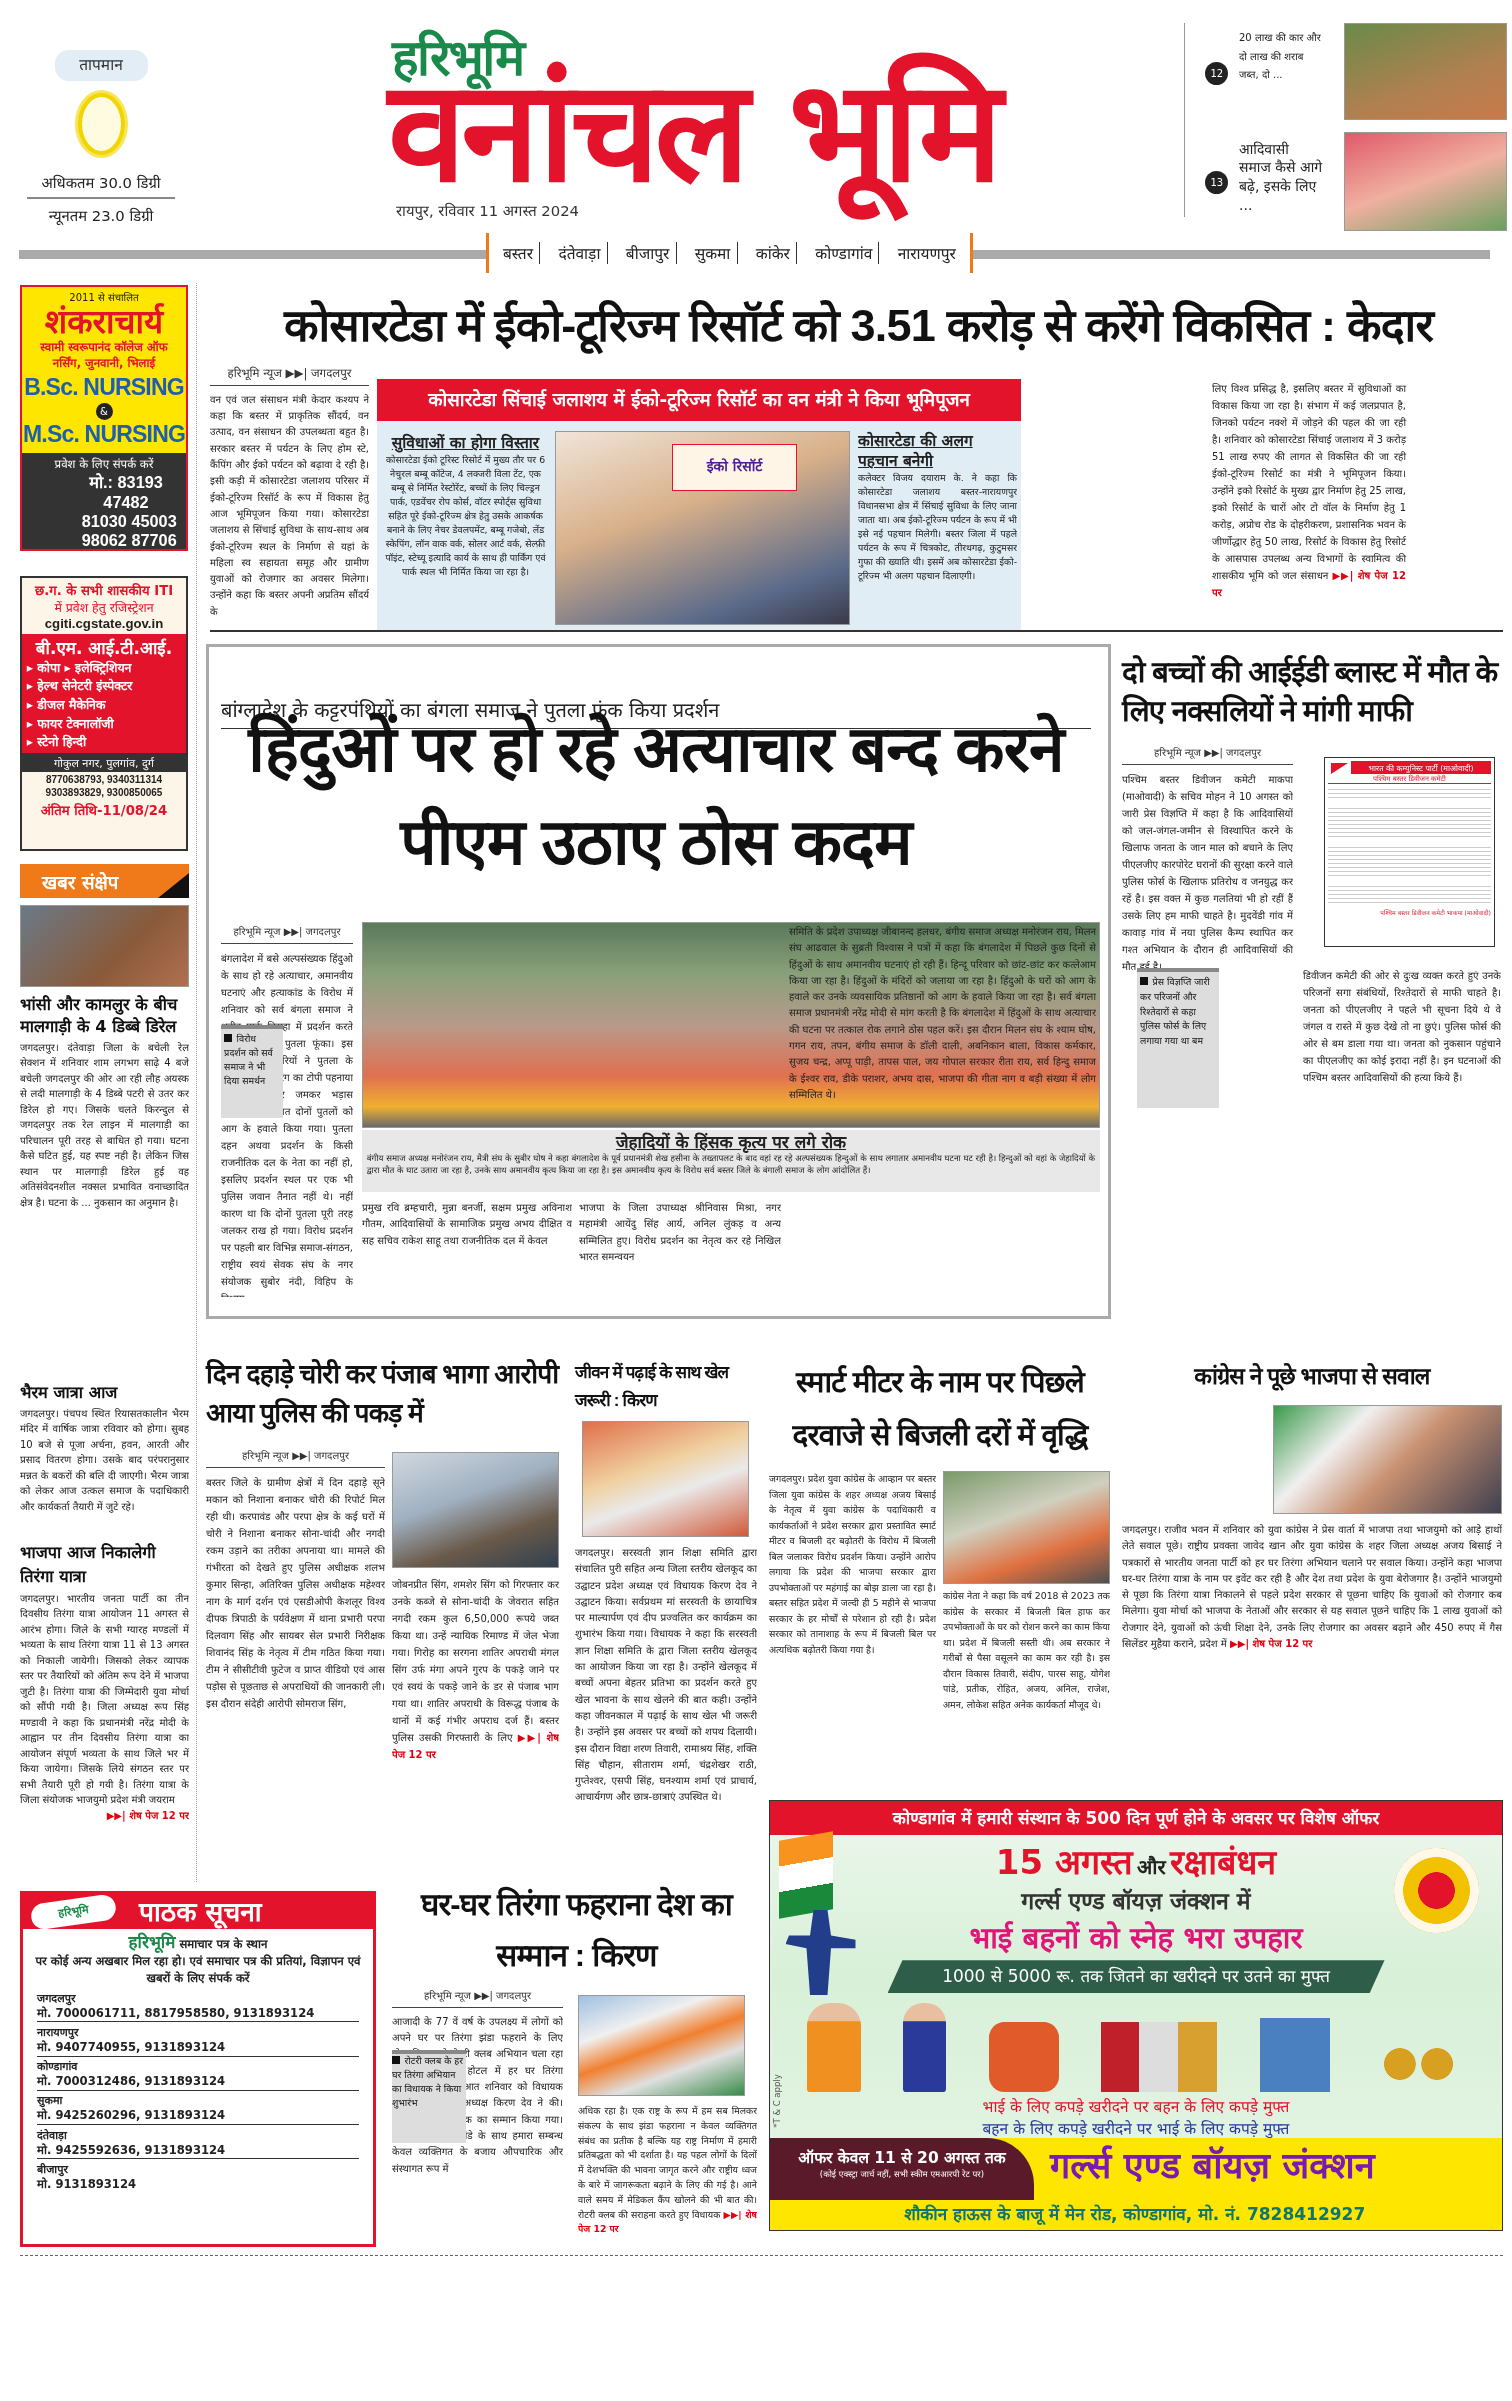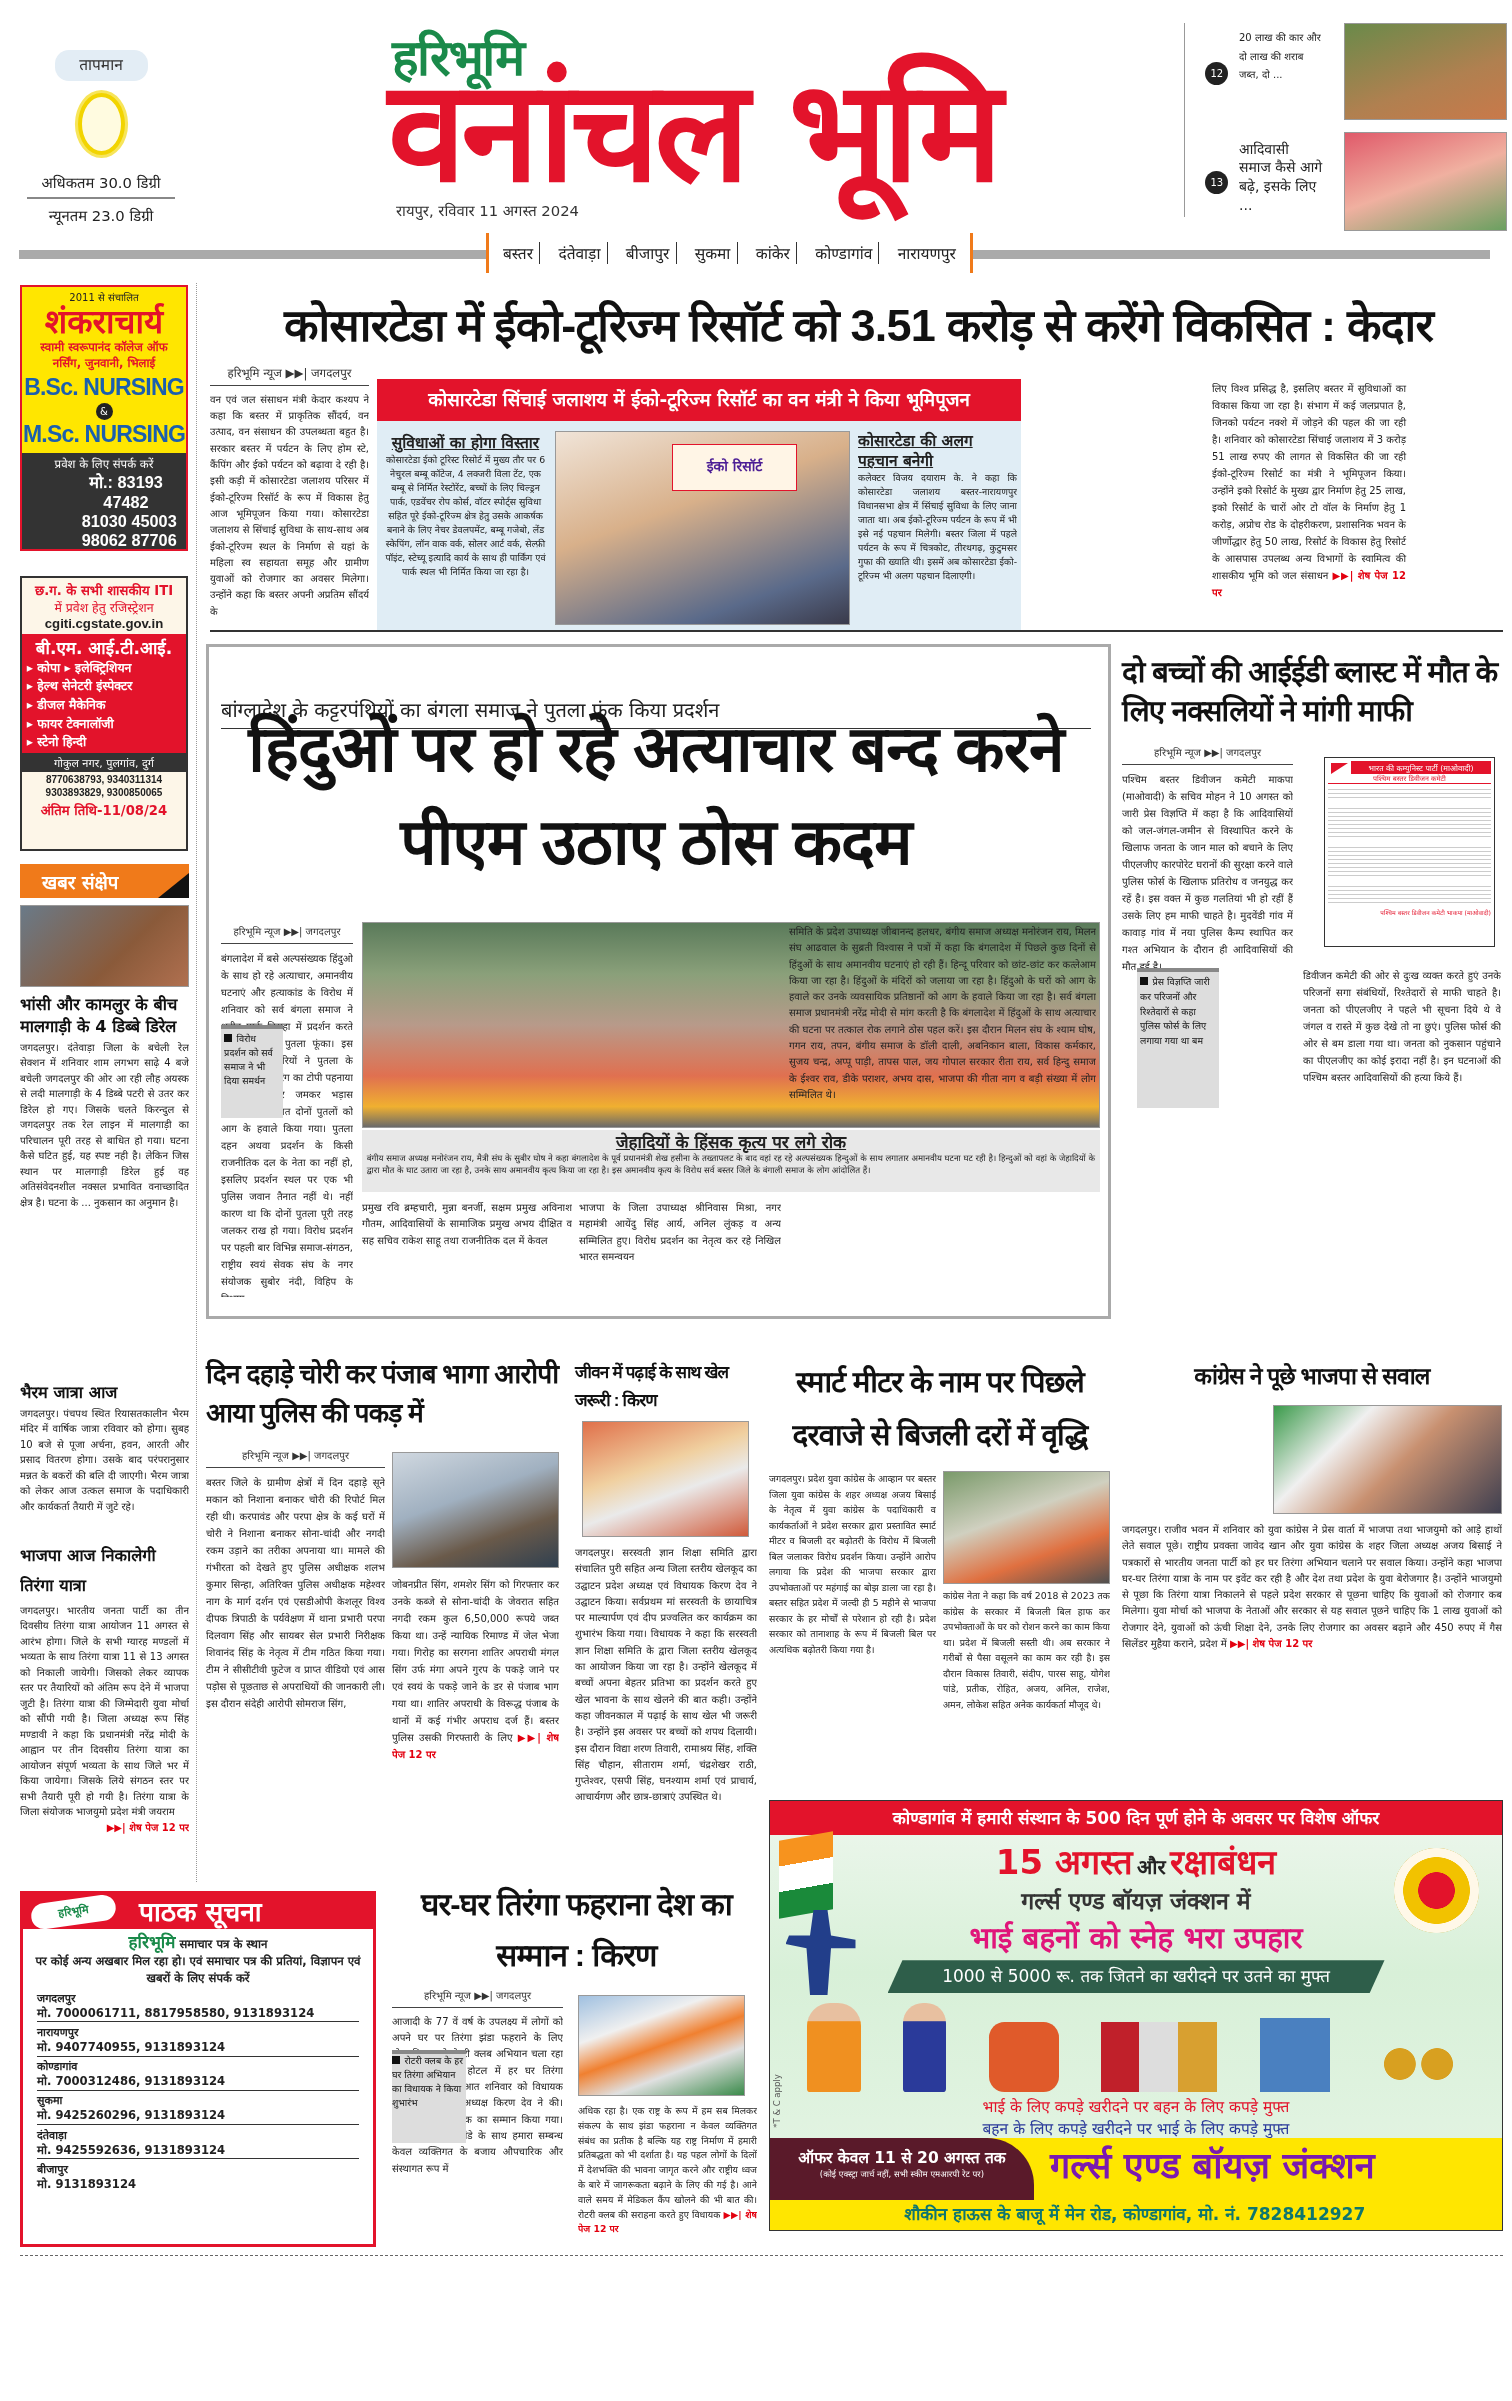--- a/index.html
+++ b/index.html
@@ -94,21 +94,21 @@
 <div class="abs photo" style="left:20px;top:905px;width:169px;height:82px;background:linear-gradient(135deg,#6a7a88,#8a5a3a 60%,#b07050);"></div>
 <div class="abs" style="left:20px;top:994px;width:169px;height:373px;overflow:hidden;">
   <div style="font-size:16.3px;font-weight:bold;line-height:22px;color:#111;">भांसी और कामलुर के बीच मालगाड़ी के 4 डिब्बे डिरेल</div>
   <div class="col-text" style="font-size:10px;line-height:15.5px;margin-top:1.6px;">जगदलपुर। दंतेवाड़ा जिला के बचेली रेल सेक्शन में शनिवार शाम लगभग साढ़े 4 बजे बचेली जगदलपुर की ओर आ रही लौह अयस्क से लदी मालगाड़ी के 4 डिब्बे पटरी से उतर कर डिरेल हो गए। जिसके चलते किरन्दुल से जगदलपुर तक रेल लाइन में मालगाड़ी का परिचालन पूरी तरह से बाधित हो गया। घटना कैसे घटित हुई, यह स्पष्ट नही है। लेकिन जिस स्थान पर मालगाड़ी डिरेल हुई वह अतिसंवेदनशील नक्सल प्रभावित वनाच्छादित क्षेत्र है। घटना के ... नुकसान का अनुमान है।</div>
 </div>
 <div class="abs" style="left:20px;top:1382px;width:169px;height:163px;overflow:hidden;">
   <div style="font-size:16.3px;font-weight:bold;line-height:22px;color:#111;">भैरम जात्रा आज</div>
   <div class="col-text" style="font-size:10px;line-height:15.5px;margin-top:1.6px;">जगदलपुर। पंचपथ स्थित रियासतकालीन भैरम मंदिर में वार्षिक जात्रा रविवार को होगा। सुबह 10 बजे से पूजा अर्चना, हवन, आरती और प्रसाद वितरण होगा। उसके बाद परंपरानुसार मन्नत के बकरों की बलि दी जाएगी। भैरम जात्रा को लेकर आज उत्कल समाज के पदाधिकारी और कार्यकर्ता तैयारी में जुटे रहे।</div>
 </div>
 <div class="abs" style="left:20px;top:1541px;width:169px;height:342px;overflow:hidden;">
-  <div style="font-size:16.3px;font-weight:bold;line-height:30px;color:#111;">भाजपा आज निकालेगी तिरंगा यात्रा</div>
+  <div style="font-size:16.3px;font-weight:bold;line-height:24px;color:#111;">भाजपा आज निकालेगी तिरंगा यात्रा</div>
   <div class="col-text" style="font-size:10px;line-height:15.5px;margin-top:1.6px;">जगदलपुर। भारतीय जनता पार्टी का तीन दिवसीय तिरंगा यात्रा आयोजन 11 अगस्त से आरंभ होगा। जिले के सभी ग्यारह मण्डलों में भव्यता के साथ तिरंगा यात्रा 11 से 13 अगस्त को निकाली जायेगी। जिसको लेकर व्यापक स्तर पर तैयारियों को अंतिम रूप देने में भाजपा जुटी है। तिरंगा यात्रा की जिम्मेदारी युवा मोर्चा को सौंपी गयी है। जिला अध्यक्ष रूप सिंह मण्डावी ने कहा कि प्रधानमंत्री नरेंद्र मोदी के आह्वान पर तीन दिवसीय तिरंगा यात्रा का आयोजन संपूर्ण भव्यता के साथ जिले भर में किया जायेगा। जिसके लिये संगठन स्तर पर सभी तैयारी पूरी हो गयी है। तिरंगा यात्रा के जिला संयोजक भाजयुमो प्रदेश मंत्री जयराम</div>
   <div class="cont" style="font-size:10px;text-align:right;">▶▶| शेष पेज 12 पर</div>
 </div>
 <div class="abs" style="left:196px;top:283px;height:1599px;border-left:0.8px dotted #999;"></div>
 
 <div class="abs h-black" style="left:210px;top:299px;width:1297px;font-size:45px;line-height:54px;white-space:nowrap;text-align:center;">कोसारटेडा में ईको-टूरिज्म रिसॉर्ट को 3.51 करोड़ से करेंगे विकसित : केदार</div>
 
 <div class="abs" style="left:210px;top:365px;width:159px;height:264px;overflow:hidden;">
   <div class="byline">हरिभूमि न्यूज ▶▶| जगदलपुर</div>
   <div class="col-text" style="font-size:10px;line-height:16.3px;">वन एवं जल संसाधन मंत्री केदार कश्यप ने कहा कि बस्तर में प्राकृतिक सौंदर्य, वन उत्पाद, वन संसाधन की उपलब्धता बहुत है। सरकार बस्तर में पर्यटन के लिए होम स्टे, कैंपिंग और ईको पर्यटन को बढ़ावा दे रही है। इसी कड़ी में कोसारटेडा जलाशय परिसर में ईको-टूरिज्म रिसॉर्ट के रूप में विकास हेतु आज भूमिपूजन किया गया। कोसारटेडा जलाशय से सिंचाई सुविधा के साथ-साथ अब ईको-टूरिज्म स्थल के निर्माण से यहां के महिला स्व सहायता समूह और ग्रामीण युवाओं को रोजगार का अवसर मिलेगा। उन्होंने कहा कि बस्तर अपनी अप्रतिम सौंदर्य के</div>

